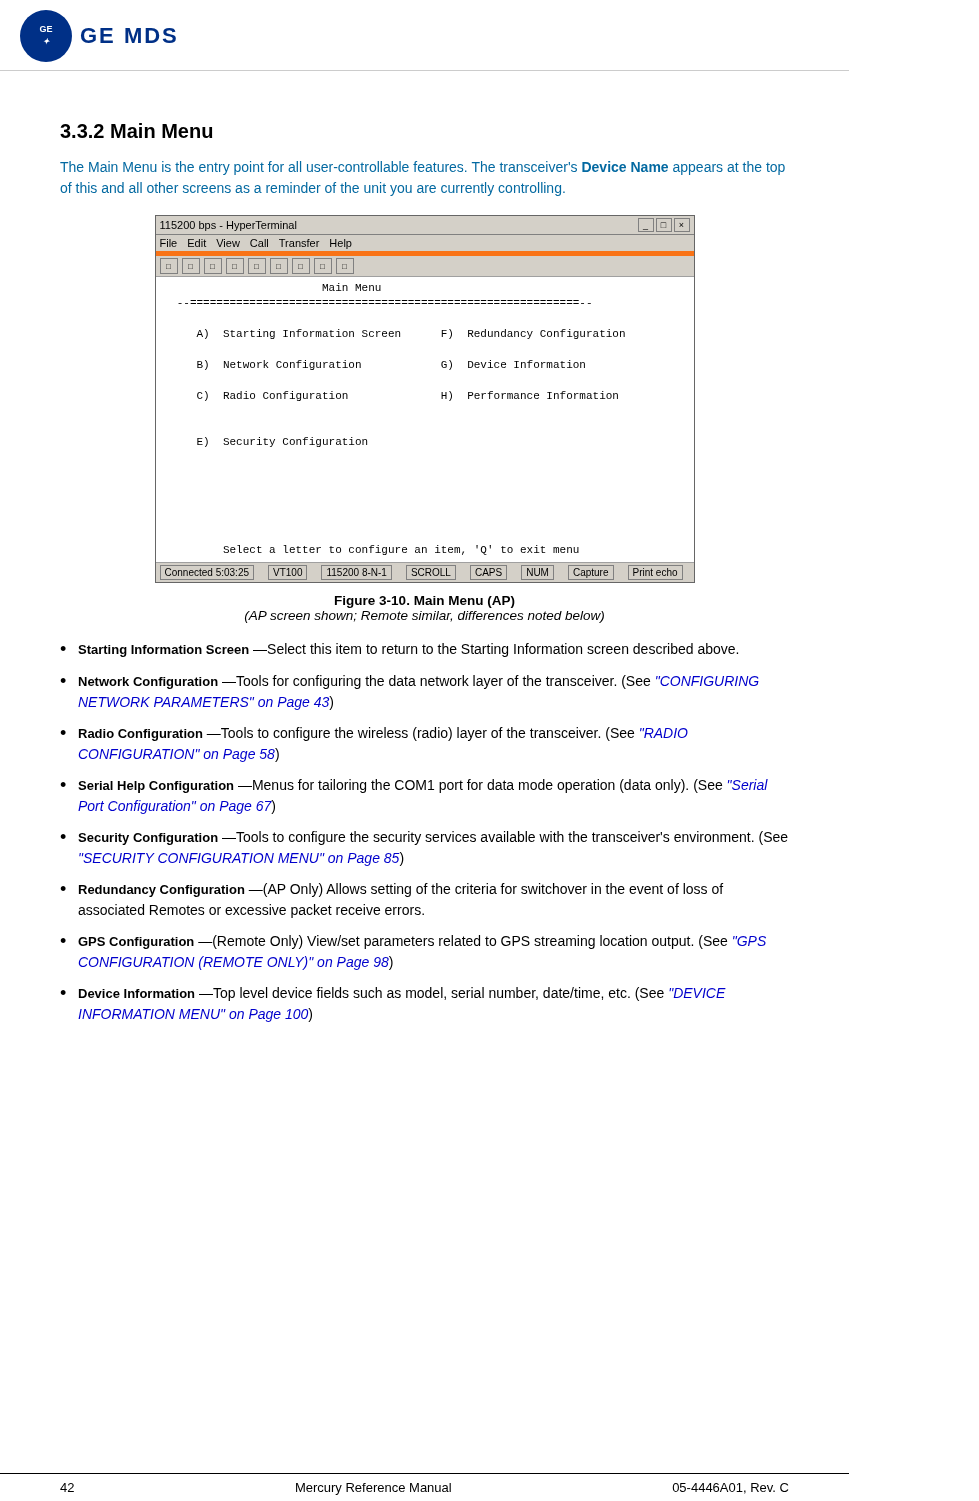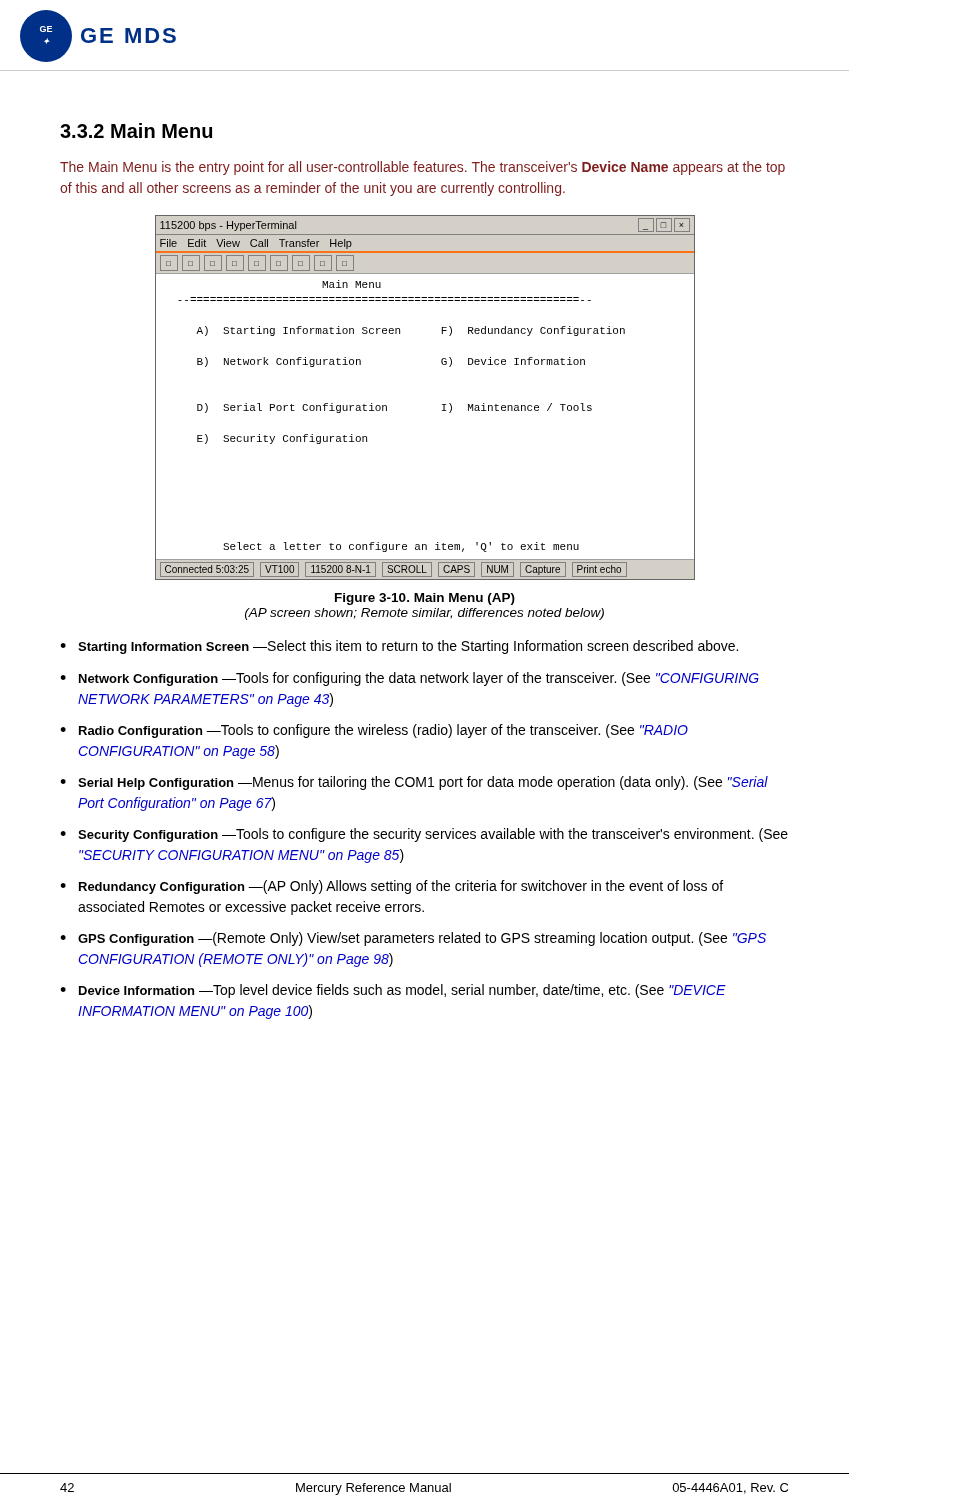--- a/index.html
+++ b/index.html
@@ -59,21 +59,21 @@
       font-size: 20px;
       font-weight: bold;
       margin-bottom: 14px;
       color: #000;
       margin-top: 29px;
     }
     .intro-text {
       font-size: 14px;
       line-height: 1.5;
       margin-bottom: 6px;
-      color: #7f1d1d;
+      color: #0369a1;
     }
     .device-name-bold {
       font-weight: bold;
       font-size: 14px;
     }
     
     .terminal-container {
       border: 1px solid #666;
       width: 540px;
       margin: 16px auto 10px auto;
@@ -105,21 +105,21 @@
       display: flex;
       align-items: center;
       justify-content: center;
       cursor: pointer;
     }
     .terminal-menubar {
       background: #d4d0c8;
       padding: 2px 4px;
       display: flex;
       gap: 10px;
-      border-bottom: 2px solid #f97316;
+      border-bottom: 5px solid #f97316;
       font-size: 11px;
     }
     .terminal-toolbar {
       background: #d4d0c8;
       padding: 2px 4px;
       display: flex;
       gap: 4px;
       border-bottom: 1px solid #a0a0a0;
     }
     .toolbar-icon {
@@ -143,21 +143,21 @@
     }
     .terminal-line {
       line-height: 1.4;
       white-space: pre;
     }
     .terminal-statusbar {
       background: #d4d0c8;
       border-top: 1px solid #a0a0a0;
       padding: 2px 4px;
       display: flex;
-      gap: 6px;
+      gap: 14px;
       font-size: 10px;
       align-items: center;
     }
     .statusbar-item {
       padding: 1px 4px;
       border: 1px solid #808080;
       background: #d4d0c8;
       font-size: 10px;
       white-space: nowrap;
     }
@@ -281,22 +281,22 @@
         <div class="toolbar-icon">□</div>
       </div>
       <div class="terminal-body">
         <div class="terminal-line">                        Main Menu</div>
         <div class="terminal-line">  --===========================================================--</div>
         <div class="terminal-line">&nbsp;</div>
         <div class="terminal-line">     A)  Starting Information Screen      F)  Redundancy Configuration</div>
         <div class="terminal-line">&nbsp;</div>
         <div class="terminal-line">     B)  Network Configuration            G)  Device Information</div>
         <div class="terminal-line">&nbsp;</div>
-        <div class="terminal-line">&nbsp;</div>
-        <div class="terminal-line">     D)  Serial Port Configuration        I)  Maintenance / Tools</div>
+        <div class="terminal-line">     C)  Radio Configuration              H)  Performance Information</div>
+        <div class="terminal-line">&nbsp;</div>
         <div class="terminal-line">&nbsp;</div>
         <div class="terminal-line">     E)  Security Configuration</div>
         <div class="terminal-line">&nbsp;</div>
         <div class="terminal-line">&nbsp;</div>
         <div class="terminal-line">&nbsp;</div>
         <div class="terminal-line">&nbsp;</div>
         <div class="terminal-line">&nbsp;</div>
         <div class="terminal-line">&nbsp;</div>
         <div class="terminal-line">         Select a letter to configure an item, 'Q' to exit menu</div>
       </div>

